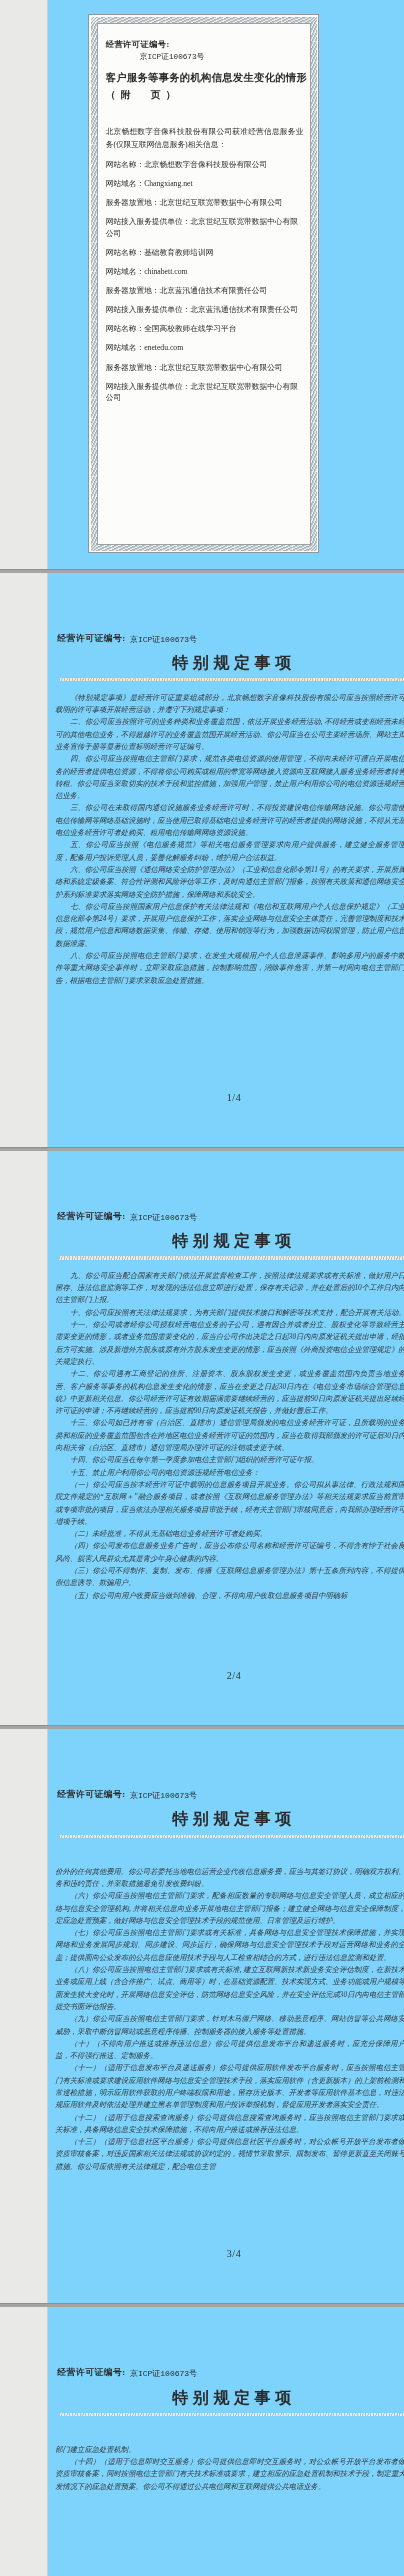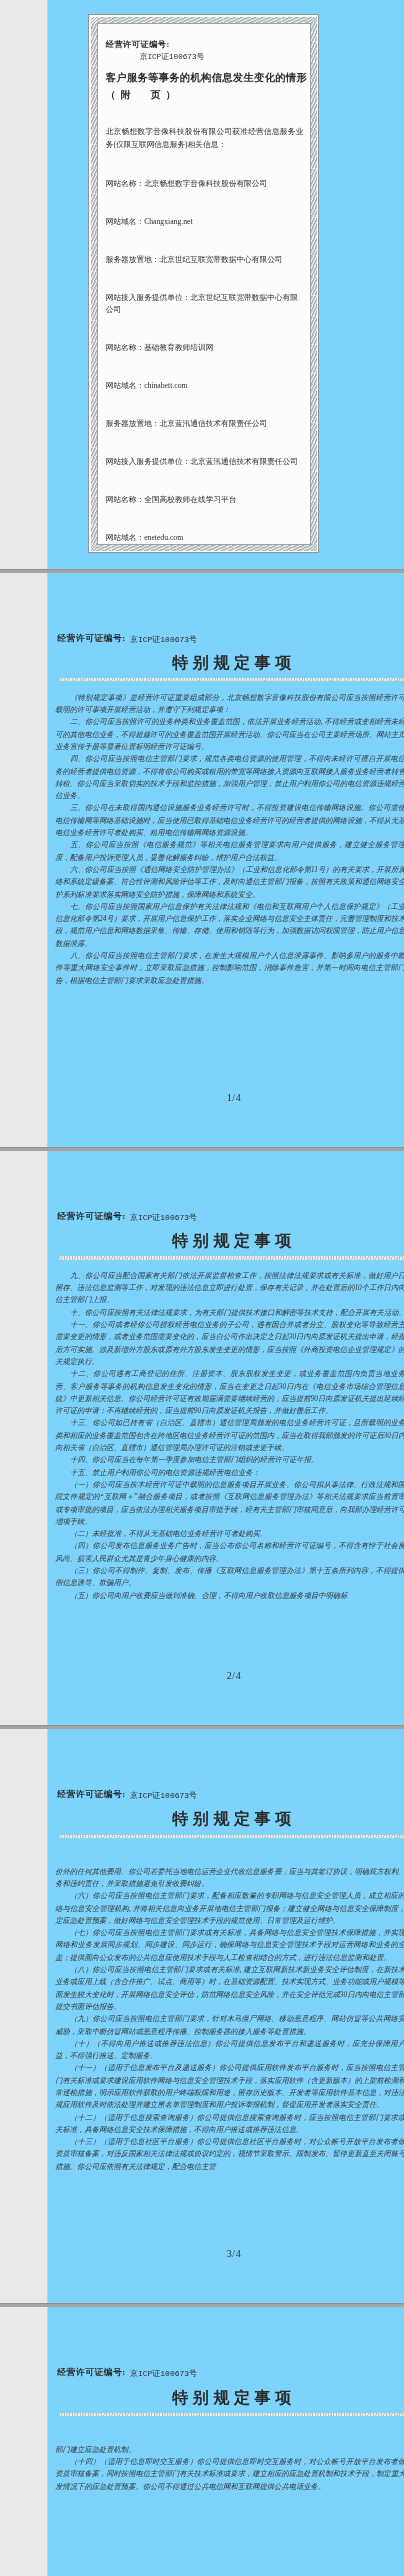--- a/index.html
+++ b/index.html
@@ -23,21 +23,21 @@
           border:0.5px solid #8f979b; padding:1.5px; background:#fcfcfb; }
   .cert-band { height:100%; box-sizing:border-box;
           border:6.7px solid transparent;
           border-image:repeating-linear-gradient(135deg,#c2c9cc 0 1.5px,#edf0f0 1.5px 3.1px,#a8b1b5 3.1px 4.6px) 13; }
   .cert-inner { height:100%; box-sizing:border-box; border:0.5px solid #9aa2a6; padding:15.5px 6.2px 5.2px 8.2px; }
   .lic-label { font-size:8.2px; font-weight:bold; letter-spacing:0.5px; }
   .lic-num { font-size:7.7px; margin-left:34px; margin-top:1.5px; font-family:"Liberation Mono","DejaVu Sans Mono",monospace; }
   .cert-title { font-size:10.3px; font-weight:700; text-align:center; margin:9.3px 0 0; white-space:nowrap; letter-spacing:0.3px; }
   .cert-sub { font-size:9.8px; font-weight:700; text-align:left; margin-top:4.1px; letter-spacing:5.2px; }
   .cert-intro { font-size:7.7px; line-height:1.6; margin-top:24px; text-align:justify; }
-  .field-line { font-size:7.7px; line-height:1.45; margin-top:27px; text-align:left; }
+  .field-line { font-size:7.7px; line-height:1.45; margin-top:8px; text-align:left; }
   .flabel { font-weight:400; }
   
   .special { padding:0 7.2px; }
   #page2,#page3,#page4 { height:574px; }
   #page5 { height:566px; }
   .sp-hdr { margin-top:60px; padding-left:2.1px; font-size:8.8px; }
   .sp-hdr-label { font-weight:700; letter-spacing:0.5px; }
   .sp-hdr-num { font-size:8px; margin-left:4.1px; position:relative; top:1px;
                 font-family:"Liberation Mono","DejaVu Sans Mono",monospace; }
   .sp-title { text-align:center; font-size:16px; font-weight:700; letter-spacing:4.6px; margin:8.2px 0 4.1px; }

